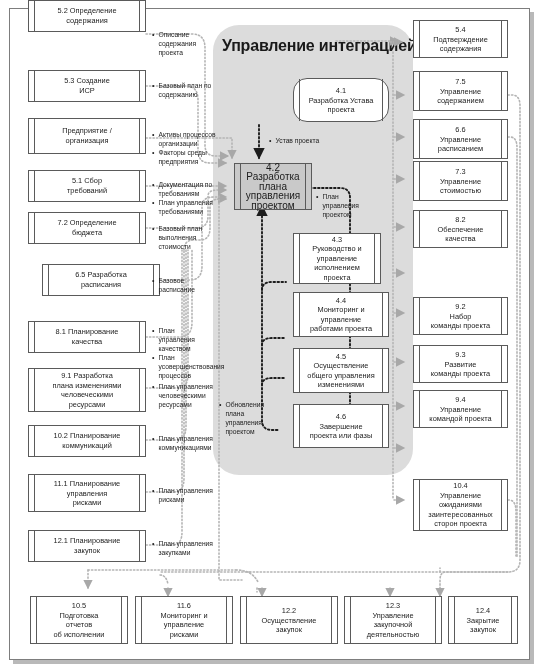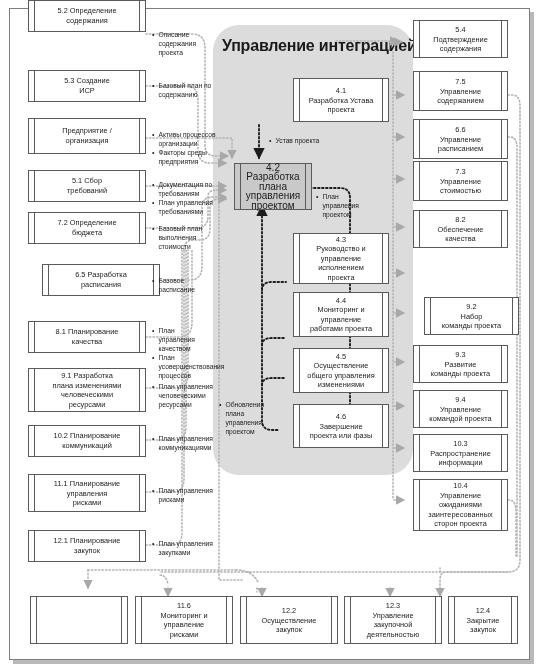--- a/index.html
+++ b/index.html
@@ -248,31 +248,31 @@
     <ul>
         <li>План управления рисками</li>
       </ul>
   </div>
   <div class="note" style="left:152px;top:539px;width:62px;">
     <ul>
         <li>План управления закупками</li>
       </ul>
   </div>
 
-  <div class="pbox" style="left:293px;top:78px;width:96px;height:44px;">
+  <div class="pbox" style="left:293px;top:78px;width:96px;height:44px;border-radius:14px;">
     <span class="bar l"></span>
     <span class="bar r"></span>
     <span class="txt"><span>4.1</span><br><span>Разработка Устава</span><br><span>проекта</span></span>
   </div>
   <div class="pbox shaded" style="left:234px;top:163px;width:78px;height:47px;">
     <span class="bar l"></span>
     <span class="bar r"></span>
     <span class="txt"><span>4.2</span><br><span>Разработка плана</span><br><span>управления</span><br><span>проектом</span></span>
   </div>
-  <div class="pbox" style="left:293px;top:233px;width:96px;height:51px;">
+  <div class="pbox" style="left:293px;top:233px;width:88px;height:51px;">
     <span class="bar l"></span>
     <span class="bar r"></span>
     <span class="txt"><span>4.3</span><br><span>Руководство и</span><br><span>управление</span><br><span>исполнением</span><br><span>проекта</span></span>
   </div>
   <div class="pbox" style="left:293px;top:292px;width:96px;height:45px;">
     <span class="bar l"></span>
     <span class="bar r"></span>
     <span class="txt"><span>4.4</span><br><span>Мониторинг и</span><br><span>управление</span><br><span>работами проекта</span></span>
   </div>
   <div class="pbox" style="left:293px;top:348px;width:96px;height:45px;">
@@ -320,49 +320,45 @@
   <div class="pbox" style="left:413px;top:161px;width:95px;height:40px;">
     <span class="bar l"></span>
     <span class="bar r"></span>
     <span class="txt"><span>7.3</span><br><span>Управление</span><br><span>стоимостью</span></span>
   </div>
   <div class="pbox" style="left:413px;top:210px;width:95px;height:38px;">
     <span class="bar l"></span>
     <span class="bar r"></span>
     <span class="txt"><span>8.2</span><br><span>Обеспечение</span><br><span>качества</span></span>
   </div>
-  <div class="pbox" style="left:413px;top:297px;width:95px;height:38px;margin-left:11px;">
+  <div class="pbox" style="left:413px;top:297px;width:95px;height:38px;">
     <span class="bar l"></span>
     <span class="bar r"></span>
     <span class="txt"><span>9.2</span><br><span>Набор</span><br><span>команды проекта</span></span>
   </div>
   <div class="pbox" style="left:413px;top:345px;width:95px;height:38px;">
     <span class="bar l"></span>
     <span class="bar r"></span>
     <span class="txt"><span>9.3</span><br><span>Развитие</span><br><span>команды проекта</span></span>
   </div>
   <div class="pbox" style="left:413px;top:390px;width:95px;height:38px;">
     <span class="bar l"></span>
     <span class="bar r"></span>
     <span class="txt"><span>9.4</span><br><span>Управление</span><br><span>командой проекта</span></span>
   </div>
-  <div class="pbox" style="left:413px;top:434px;width:95px;height:38px;">
-    <span class="bar l"></span>
-    <span class="bar r"></span>
-    <span class="txt"><span>10.3</span><br><span>Распространение</span><br><span>информации</span></span>
-  </div>
   <div class="pbox" style="left:413px;top:479px;width:95px;height:52px;">
     <span class="bar l"></span>
     <span class="bar r"></span>
     <span class="txt"><span>10.4</span><br><span>Управление</span><br><span>ожиданиями</span><br><span>заинтересованных</span><br><span>сторон проекта</span></span>
   </div>
 
   <div class="pbox" style="left:30px;top:596px;width:98px;height:48px;">
     <span class="bar l"></span>
     <span class="bar r"></span>
+    <span class="txt"><span>10.5</span><br><span>Подготовка</span><br><span>отчетов</span><br><span>об исполнении</span></span>
   </div>
   <div class="pbox" style="left:135px;top:596px;width:98px;height:48px;">
     <span class="bar l"></span>
     <span class="bar r"></span>
     <span class="txt"><span>11.6</span><br><span>Мониторинг и</span><br><span>управление</span><br><span>рисками</span></span>
   </div>
   <div class="pbox" style="left:240px;top:596px;width:98px;height:48px;">
     <span class="bar l"></span>
     <span class="bar r"></span>
     <span class="txt"><span>12.2</span><br><span>Осуществление</span><br><span>закупок</span></span>

